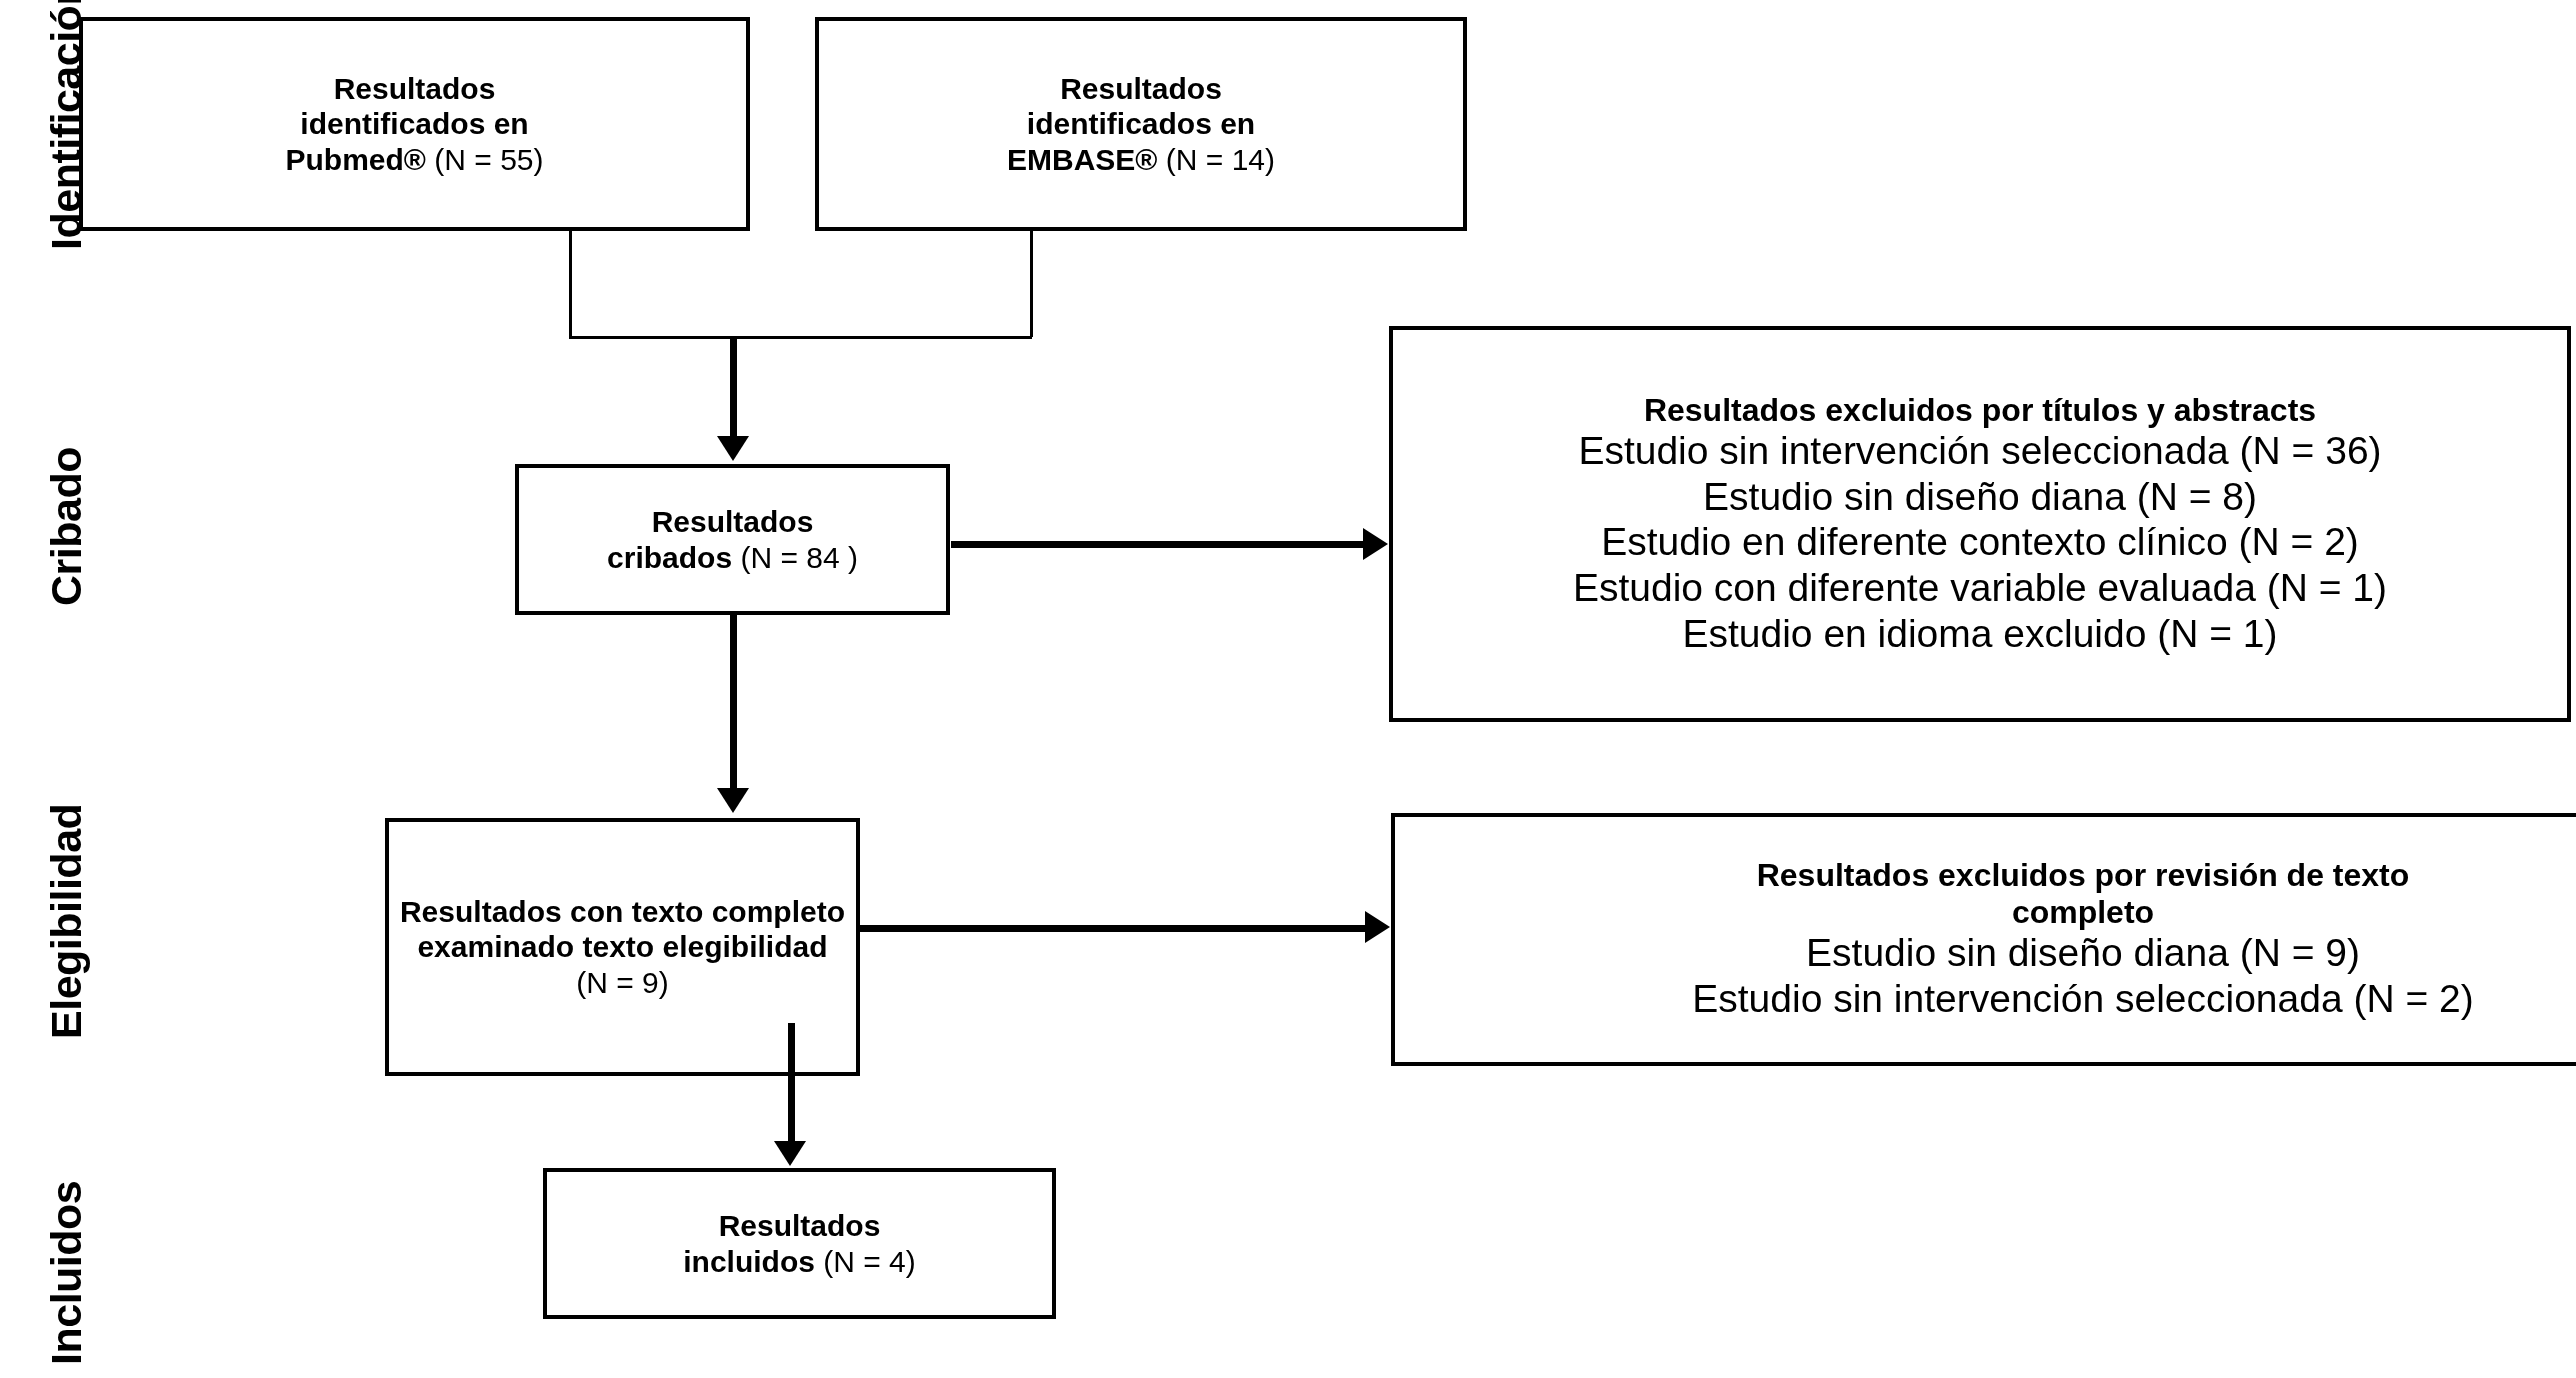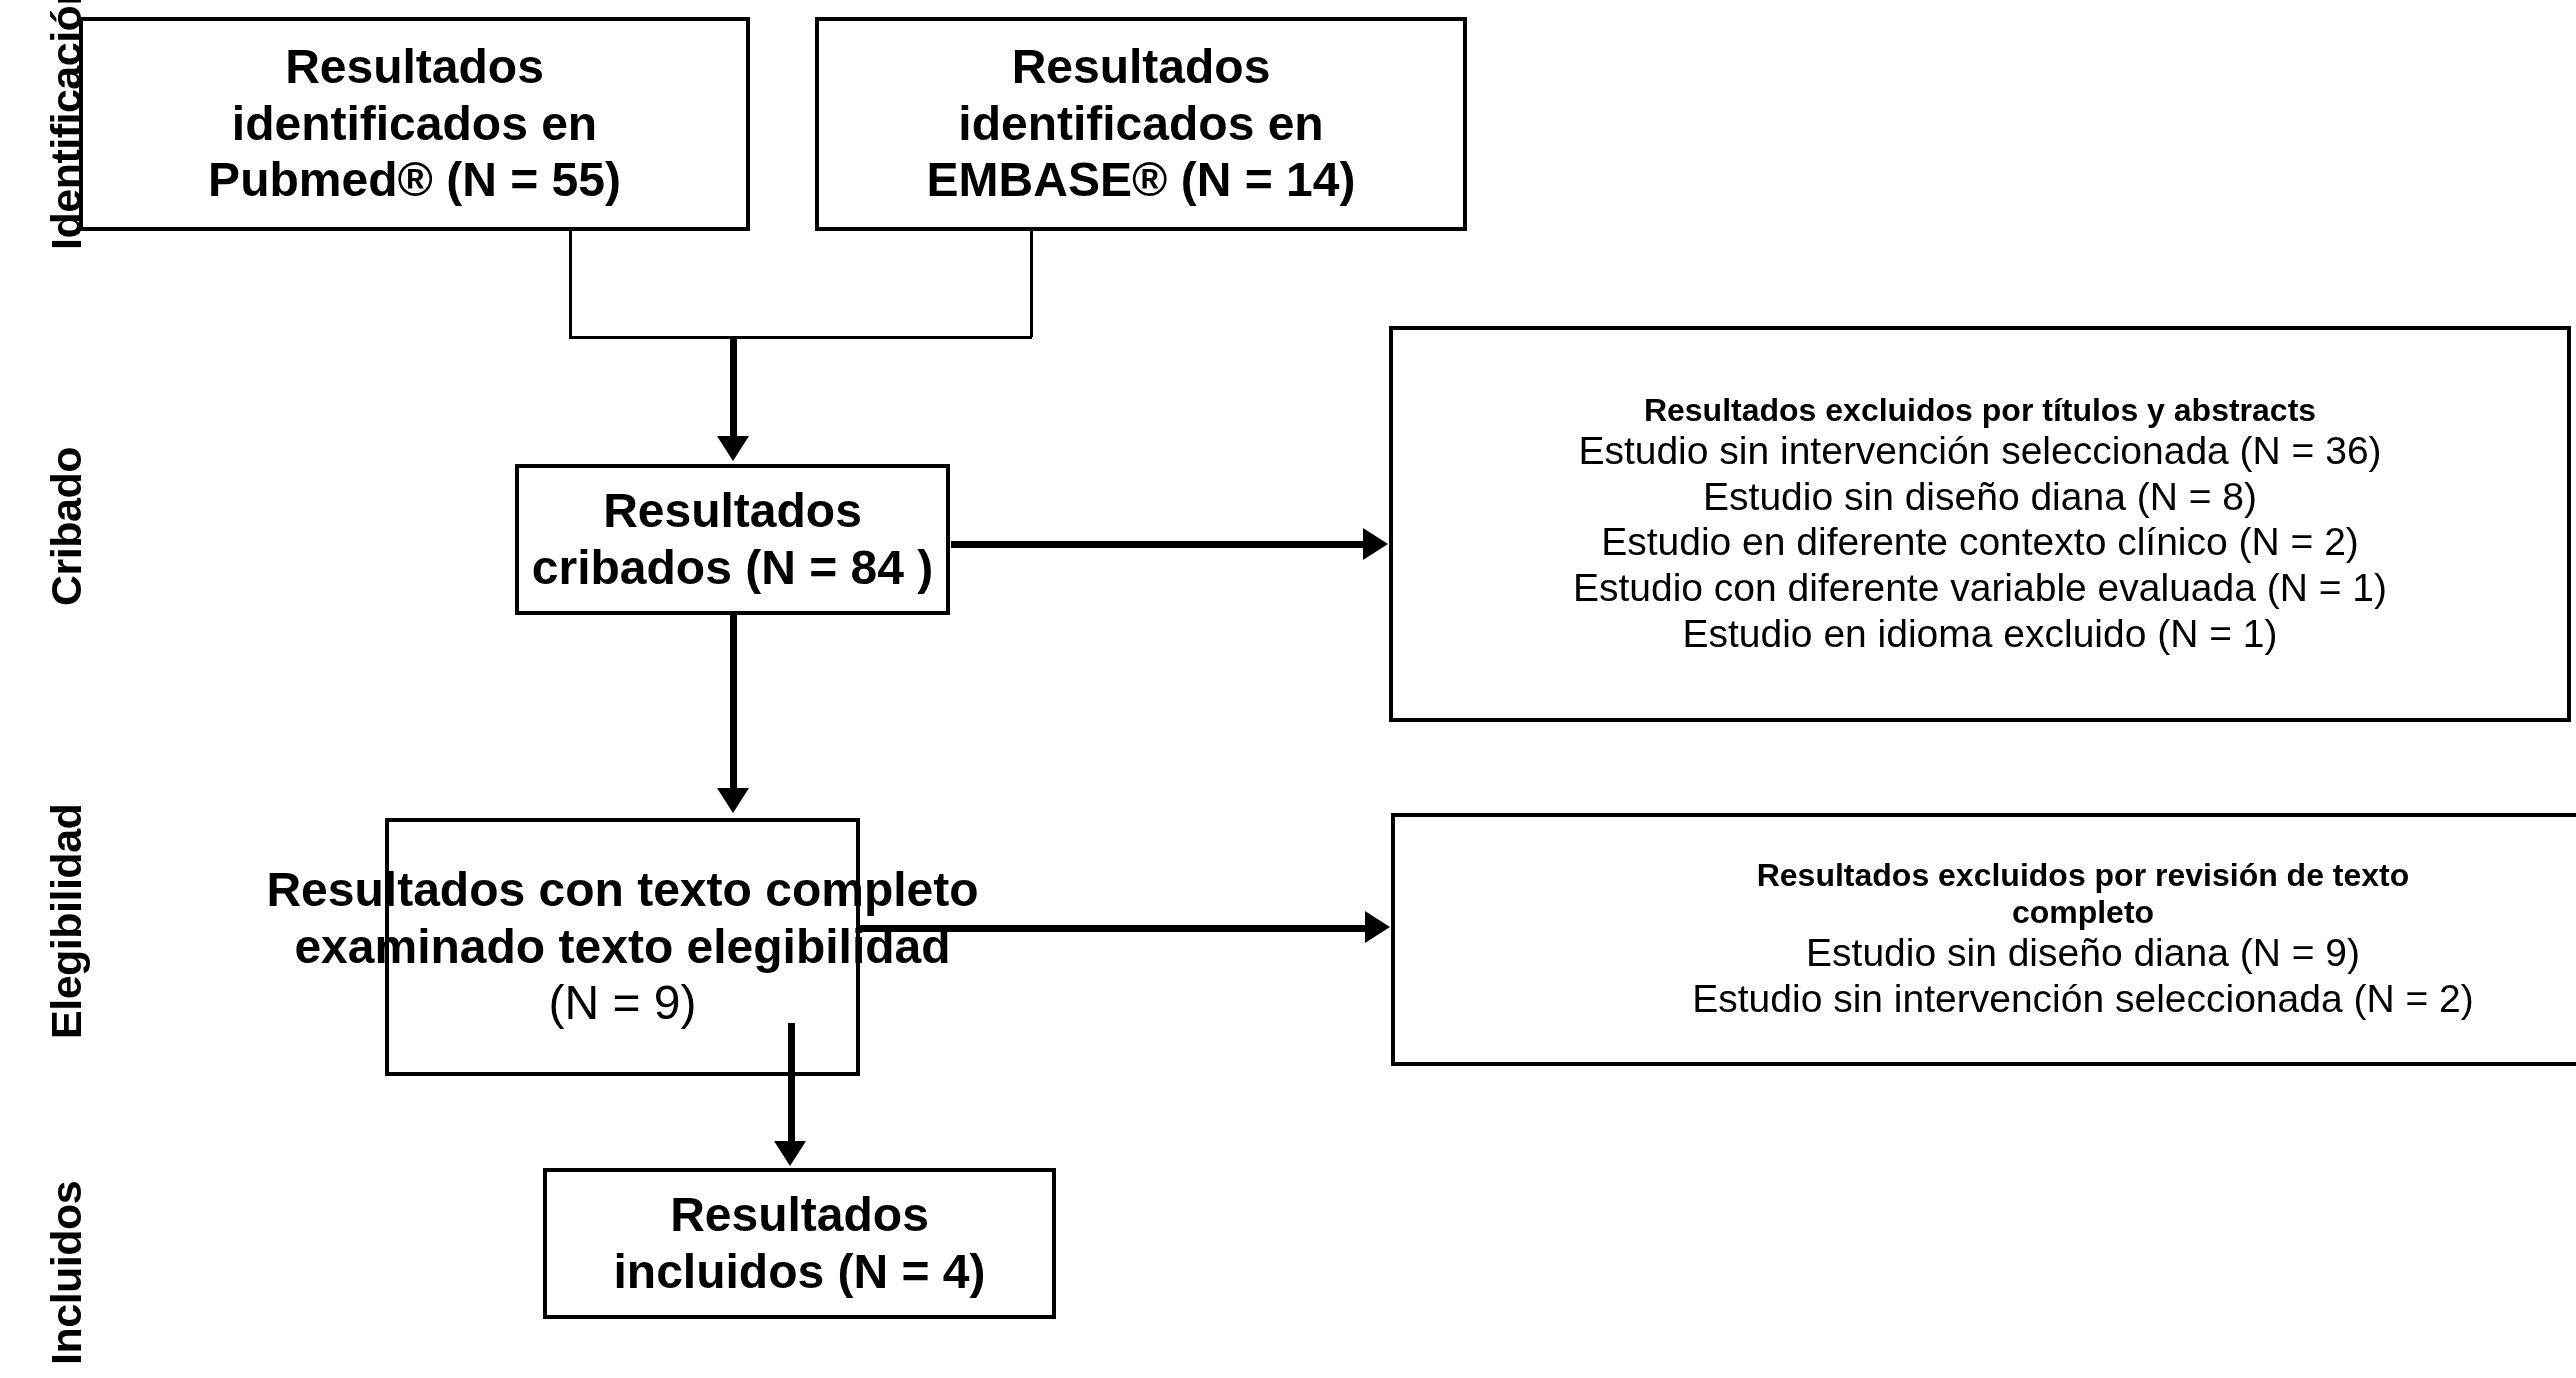--- a/index.html
+++ b/index.html
@@ -36,21 +36,21 @@
     box-sizing: border-box;
     border: 4.7px solid #000000;
     background: #ffffff;
     display: flex;
     flex-direction: column;
     align-items: center;
     justify-content: center;
     text-align: center;
   }
   .node .line {
-    font-size: 48px;
+    font-size: 30px;
     line-height: 1.18;
     white-space: nowrap;
   }
   .node .line.b { font-weight: bold; }
   .node .line.r { font-weight: normal; }
 
   
   .node .head {
     font-weight: bold;
     font-size: 32px;
@@ -59,21 +59,21 @@
   }
   .node .reason {
     font-weight: normal;
     font-size: 39px;
     line-height: 1.17;
     white-space: nowrap;
   }
 
   
   .bold  { font-weight: bold; }
-  .reg   { font-weight: bold; }
+  .reg   { font-weight: normal; }
 
   
   .v-thin {
     position: absolute;
     width: 2.8px;
     background: #000000;
   }
   .h-thin {
     position: absolute;
     height: 2.8px;

